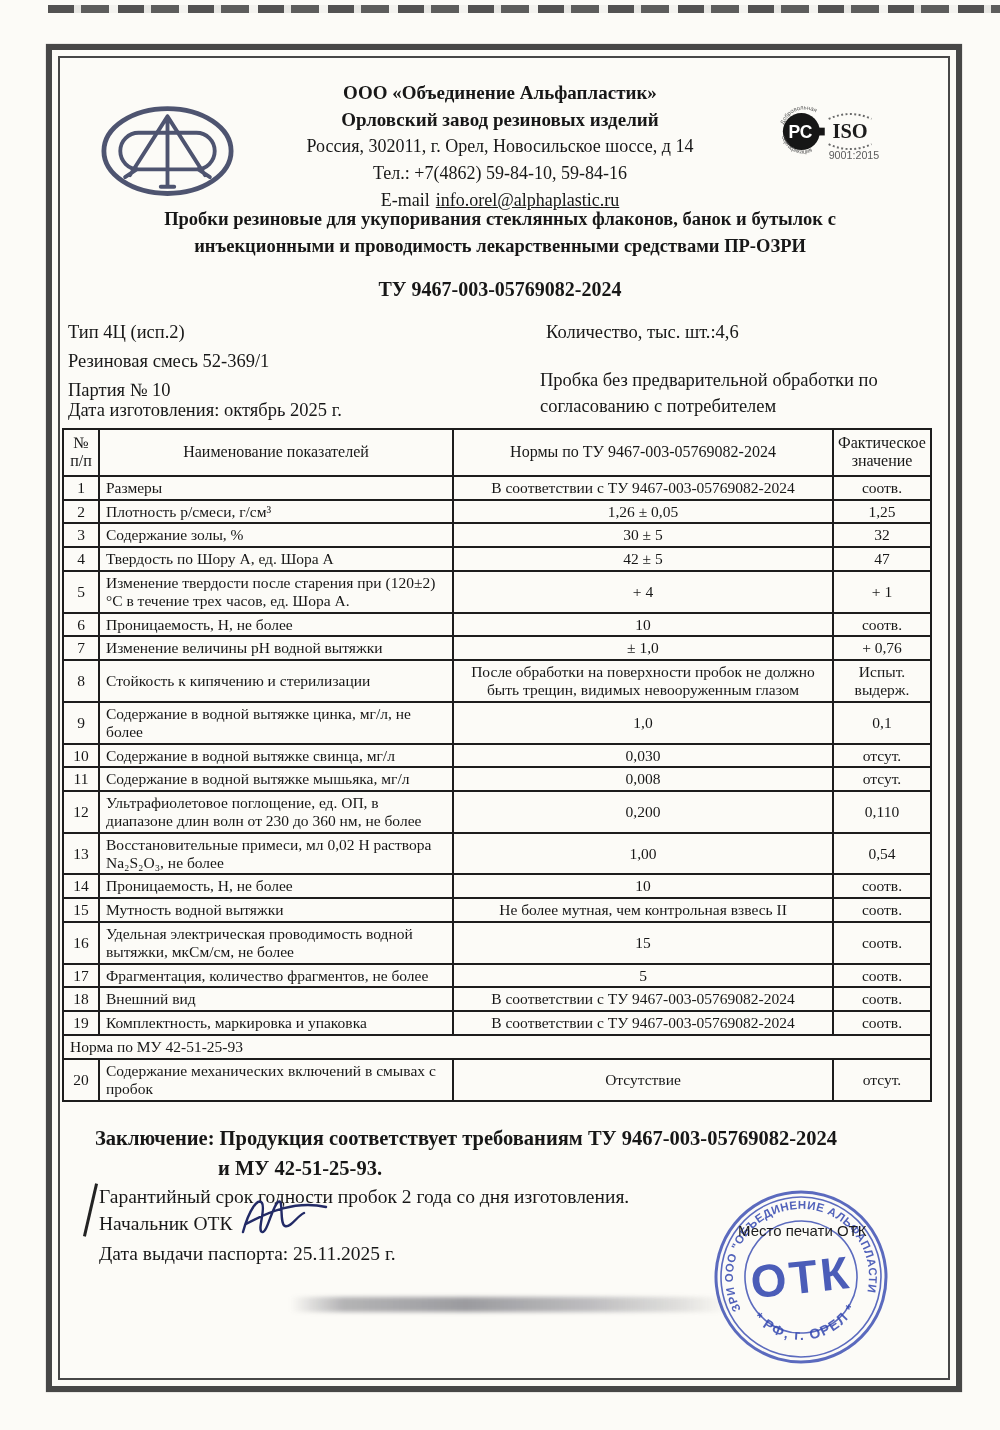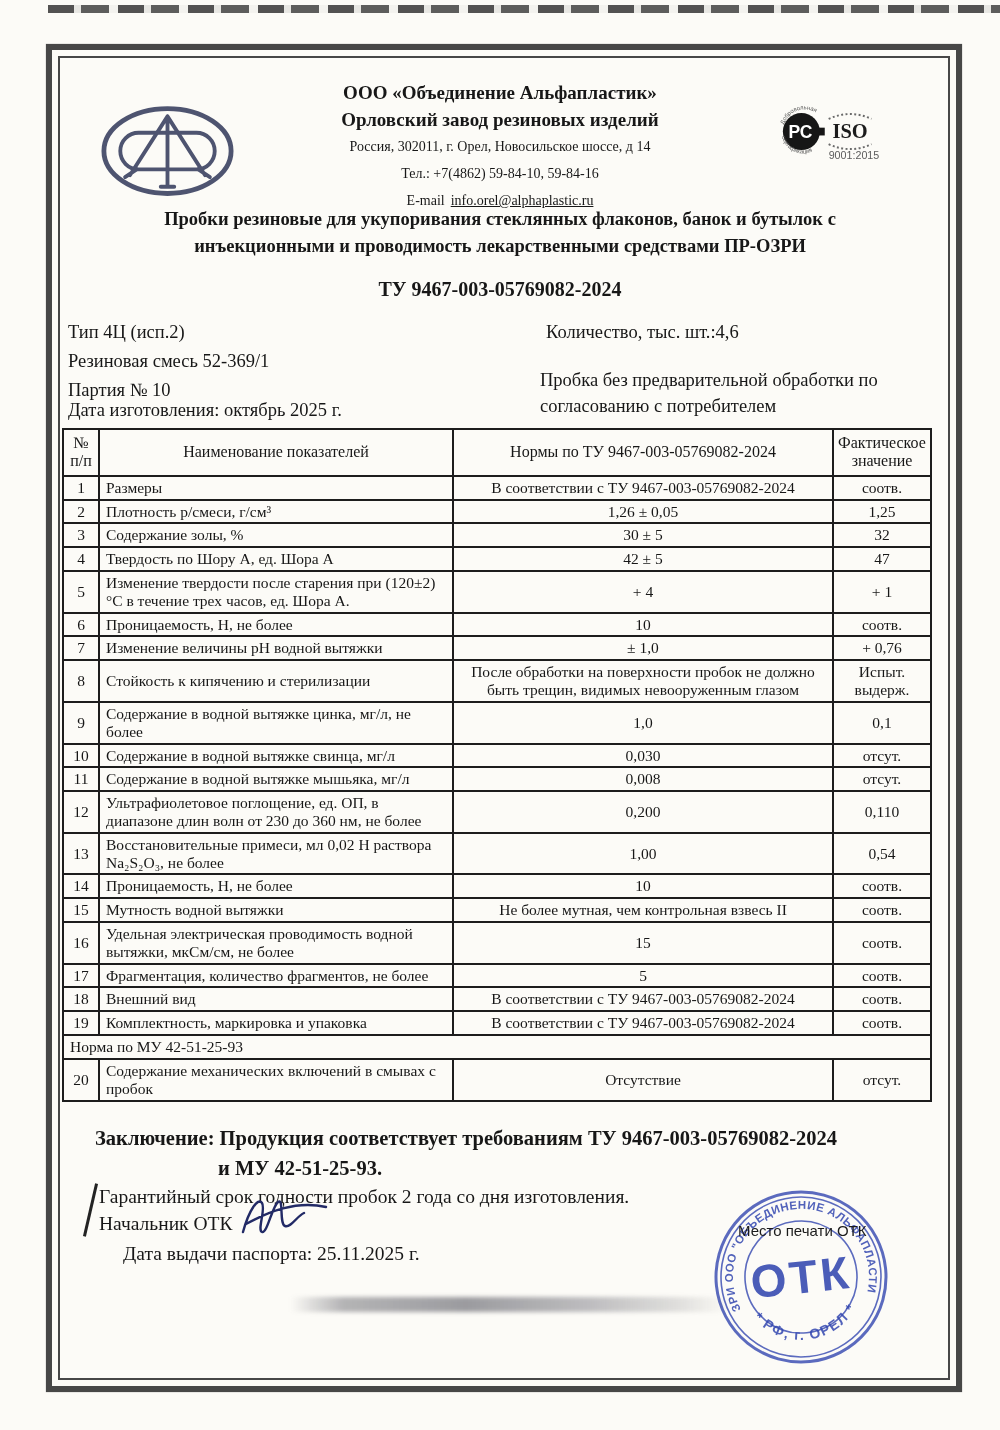--- a/index.html
+++ b/index.html
@@ -14,21 +14,21 @@
     position:absolute;top:5px;left:48px;right:0;height:8px;opacity:.82;
     background:repeating-linear-gradient(90deg,#2e2e2e 0 26px,rgba(46,46,46,.12) 26px 33px,#3b3b3b 33px 61px,rgba(46,46,46,.05) 61px 70px);
     filter:blur(.4px);
   }
   
   .frame-outer{position:absolute;left:46px;top:44px;right:38px;bottom:38px;border:6px solid #474747;box-shadow:0 0 1px #888;}
   .frame-inner{position:absolute;left:6px;top:6px;right:6px;bottom:6px;border:2px solid #474747;}
 
   .header-block{position:absolute;top:79px;left:0;width:100%;text-align:center;line-height:27px;}
   .header-block .co{font-weight:bold;font-size:19px;}
-  .header-block .ln{font-size:14px;}
+  .header-block .ln{font-size:18px;}
   .email-addr{text-decoration:underline;}
   .email-label{margin-right:6px;}
 
   .company-logo{position:absolute;left:95px;top:100px;}
   .iso-badge{position:absolute;left:778px;top:103px;}
 
   .product-title{position:absolute;top:206px;left:110px;width:780px;text-align:center;font-weight:bold;font-size:18.5px;line-height:27px;}
   .tu-number{position:absolute;top:278px;left:0;width:100%;text-align:center;font-weight:bold;font-size:20px;}
 
   .details-left{position:absolute;left:68px;top:322px;font-size:18.5px;}
@@ -52,21 +52,21 @@
   td.col-name{text-align:left;padding-left:8px;border-radius:8px;}
   td.col-norm{text-align:center;}
   td.col-fact{text-align:center;padding:2px 4px;}
   th.h-fact{font-size:15.5px;padding:4px 2px;}
   td.span-cell{text-align:left;}
 
   .conclusion1{position:absolute;left:95px;top:1127px;font-size:20.5px;font-weight:bold;}
   .conclusion2{position:absolute;left:218px;top:1157px;font-size:20.5px;font-weight:bold;}
   .warranty{position:absolute;left:99px;top:1186px;font-size:19.5px;}
   .otk-line{position:absolute;left:99px;top:1213px;font-size:19.5px;}
-  .issue-date{position:absolute;left:99px;top:1243px;font-size:19.5px;margin-left:24px;}
+  .issue-date{position:absolute;left:99px;top:1243px;font-size:19.5px;}
   .slash-mark{position:absolute;left:89px;top:1183px;width:3px;height:54px;background:#232323;transform:rotate(13deg);}
   .signature{position:absolute;left:238px;top:1192px;}
 
   .stamp{position:absolute;left:712px;top:1188px;transform:rotate(-6deg);}
   .stamp-note{position:absolute;left:738px;top:1222px;font-size:15px;color:#1b1b1b;z-index:6;font-family:"Liberation Sans","DejaVu Sans",sans-serif;}
   .smudge{
     position:absolute;left:290px;top:1297px;width:440px;height:15px;filter:blur(2.3px);
     background:linear-gradient(90deg,rgba(95,95,100,0),rgba(82,82,92,.42) 12%,rgba(60,60,72,.5) 40%,rgba(88,88,100,.38) 68%,rgba(95,95,100,.18) 88%,rgba(95,95,100,0));
   }
 </style>

